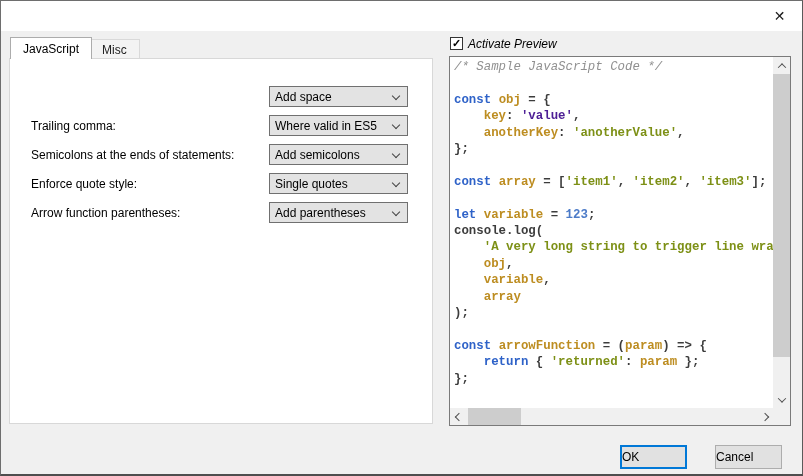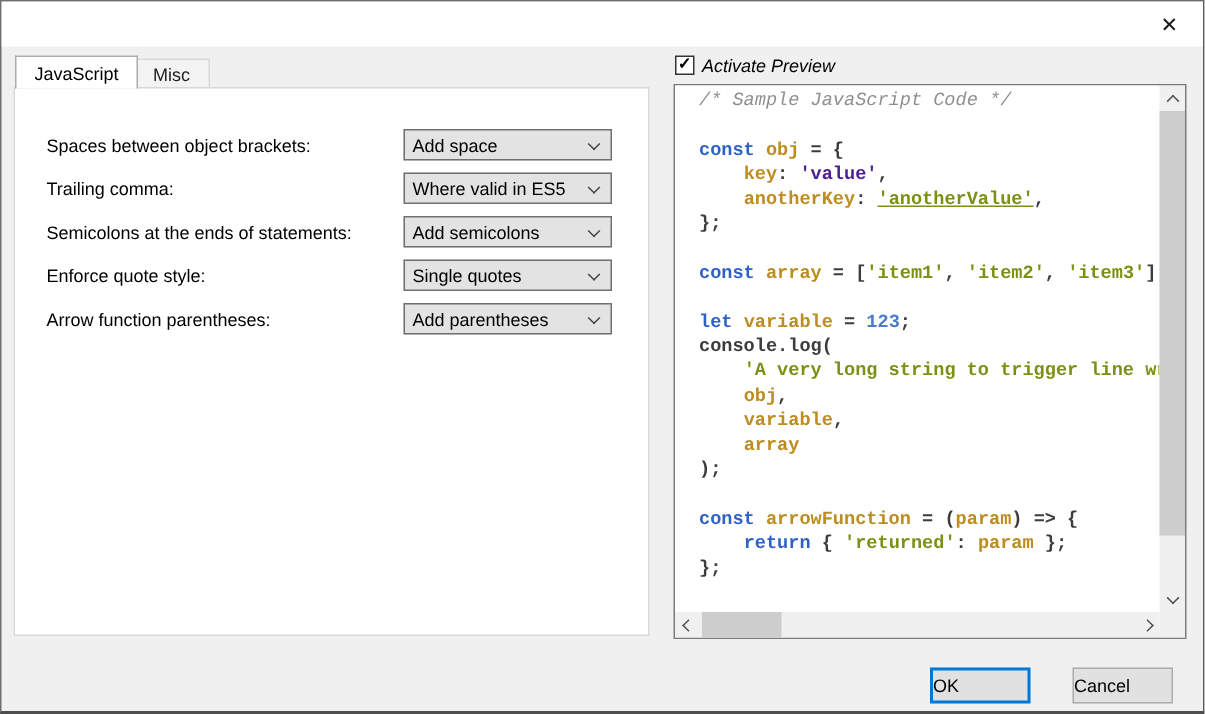--- a/index.html
+++ b/index.html
@@ -26,21 +26,21 @@
   .form-label { position:absolute; left:21px; top:4px; color:#000; }
   .combo { position:absolute; left:259px; top:0; width:139px; height:21px; background:#e3e3e3; border:1px solid #707070; display:flex; align-items:center; padding-left:5px; cursor:default; }
   .combo-value { color:#000; }
   .chevron-down { position:absolute; right:8px; top:6px; width:6px; height:6px; border-right:1.4px solid #444; border-bottom:1.4px solid #444; transform:rotate(45deg); }
   
   .checkbox-row { position:absolute; left:449px; top:35px; height:15px; display:flex; align-items:center; }
   .checkbox { width:13px; height:13px; background:#fff; border:1px solid #333; display:flex; align-items:center; justify-content:center; font-size:11px; font-weight:bold; color:#000; line-height:1; }
   .checkbox-label { margin-left:5px;font-style:italic; }
   .code-panel { position:absolute; left:448px; top:55px; width:342px; height:370px; background:#fff; border:1px solid #7a7a7a; }
   .code-view { position:absolute; left:0; top:0; right:17px; bottom:17px; overflow:hidden; background:#fff; padding:2px 0 0 4px; }
-  .code-line { font-family:"Liberation Mono", monospace; font-size:12.4px; line-height:16.4px; white-space:pre; font-weight:bold;margin-left:12px; }
+  .code-line { font-family:"Liberation Mono", monospace; font-size:12.4px; line-height:16.4px; white-space:pre; font-weight:bold; }
   .tok-comment { font-weight:normal; font-style:italic; }
   
   .vscroll { position:absolute; right:0; top:0; width:17px; bottom:17px; background:#f0f0f0; }
   .hscroll { position:absolute; left:0; right:17px; bottom:0; height:17px; background:#f0f0f0; }
   .scroll-corner { position:absolute; right:0; bottom:0; width:17px; height:17px; background:#f0f0f0; }
   .vthumb { position:absolute; left:0; right:0; top:17px; height:283px; background:#cdcdcd; }
   .hthumb { position:absolute; top:0; bottom:0; left:18px; width:53px; background:#cdcdcd; }
   .sb-btn { position:absolute; width:17px; height:17px; display:flex; align-items:center; justify-content:center; }
   .sb-up { top:0; left:0; } .sb-down { bottom:0; left:0; }
   .sb-left { left:0; top:0; } .sb-right { right:0; top:0; }
@@ -68,21 +68,20 @@
   <div class="tab tab-active">
     <span>JavaScript</span>
   </div>
   <div class="tab tab-inactive">
     <span>Misc</span>
   </div>
 
   <div class="tab-panel">
     <div class="form-rows">
         <div class="form-row">
-          <span class="form-label">Spaces between object brackets:</span>
           <div class="combo">
             <span class="combo-value">Add space</span>
             <span class="chevron-down"></span>
           </div>
         </div>
         <div class="form-row">
           <span class="form-label">Trailing comma:</span>
           <div class="combo">
             <span class="combo-value">Where valid in ES5</span>
             <span class="chevron-down"></span>
@@ -118,21 +117,21 @@
     </div>
     <span class="checkbox-label">Activate Preview</span>
   </div>
 
   <div class="code-panel">
     <div class="code-view">
         <div class="code-line"><span class="tok-comment" style="color: rgb(144, 144, 144);">/* Sample JavaScript Code */</span></div>
         <div class="code-line">&nbsp;</div>
         <div class="code-line"><span class="tok-keyword" style="color: rgb(46, 98, 200);">const</span><span class="tok-plain" style="color: rgb(60, 60, 60);"> </span><span class="tok-identifier" style="color: rgb(189, 141, 33);">obj</span><span class="tok-plain" style="color: rgb(60, 60, 60);"> = {</span></div>
         <div class="code-line"><span class="tok-plain" style="color: rgb(60, 60, 60);">    </span><span class="tok-identifier" style="color: rgb(189, 141, 33);">key</span><span class="tok-plain" style="color: rgb(60, 60, 60);">: </span><span class="tok-string" style="color: #4c1d95;">'value'</span><span class="tok-plain" style="color: rgb(60, 60, 60);">,</span></div>
-        <div class="code-line"><span class="tok-plain" style="color: rgb(60, 60, 60);">    </span><span class="tok-identifier" style="color: rgb(189, 141, 33);">anotherKey</span><span class="tok-plain" style="color: rgb(60, 60, 60);">: </span><span class="tok-string" style="color: rgb(125, 144, 22); text-decoration: underline;">'anotherValue'</span><span class="tok-plain" style="color: rgb(60, 60, 60);">,</span></div>
+        <div class="code-line"><span class="tok-plain" style="color: rgb(60, 60, 60);">    </span><span class="tok-identifier" style="color: rgb(189, 141, 33);">anotherKey</span><span class="tok-plain" style="color: rgb(60, 60, 60);">: </span><span class="tok-string" style="color: rgb(125, 144, 22);">'anotherValue'</span><span class="tok-plain" style="color: rgb(60, 60, 60);">,</span></div>
         <div class="code-line"><span class="tok-plain" style="color: rgb(60, 60, 60);">};</span></div>
         <div class="code-line">&nbsp;</div>
         <div class="code-line"><span class="tok-keyword" style="color: rgb(46, 98, 200);">const</span><span class="tok-plain" style="color: rgb(60, 60, 60);"> </span><span class="tok-identifier" style="color: rgb(189, 141, 33);">array</span><span class="tok-plain" style="color: rgb(60, 60, 60);"> = [</span><span class="tok-string" style="color: rgb(125, 144, 22);">'item1'</span><span class="tok-plain" style="color: rgb(60, 60, 60);">, </span><span class="tok-string" style="color: rgb(125, 144, 22);">'item2'</span><span class="tok-plain" style="color: rgb(60, 60, 60);">, </span><span class="tok-string" style="color: rgb(125, 144, 22);">'item3'</span><span class="tok-plain" style="color: rgb(60, 60, 60);">];</span></div>
         <div class="code-line">&nbsp;</div>
         <div class="code-line"><span class="tok-keyword" style="color: rgb(46, 98, 200);">let</span><span class="tok-plain" style="color: rgb(60, 60, 60);"> </span><span class="tok-identifier" style="color: rgb(189, 141, 33);">variable</span><span class="tok-plain" style="color: rgb(60, 60, 60);"> = </span><span class="tok-number" style="color: rgb(76, 123, 200);">123</span><span class="tok-plain" style="color: rgb(60, 60, 60);">;</span></div>
         <div class="code-line"><span class="tok-plain" style="color: rgb(60, 60, 60);">console.log(</span></div>
         <div class="code-line"><span class="tok-plain" style="color: rgb(60, 60, 60);">    </span><span class="tok-string" style="color: rgb(125, 144, 22);">'A very long string to trigger line wrapping</span></div>
         <div class="code-line"><span class="tok-plain" style="color: rgb(60, 60, 60);">    </span><span class="tok-identifier" style="color: rgb(189, 141, 33);">obj</span><span class="tok-plain" style="color: rgb(60, 60, 60);">,</span></div>
         <div class="code-line"><span class="tok-plain" style="color: rgb(60, 60, 60);">    </span><span class="tok-identifier" style="color: rgb(189, 141, 33);">variable</span><span class="tok-plain" style="color: rgb(60, 60, 60);">,</span></div>
         <div class="code-line"><span class="tok-plain" style="color: rgb(60, 60, 60);">    </span><span class="tok-identifier" style="color: rgb(189, 141, 33);">array</span></div>

